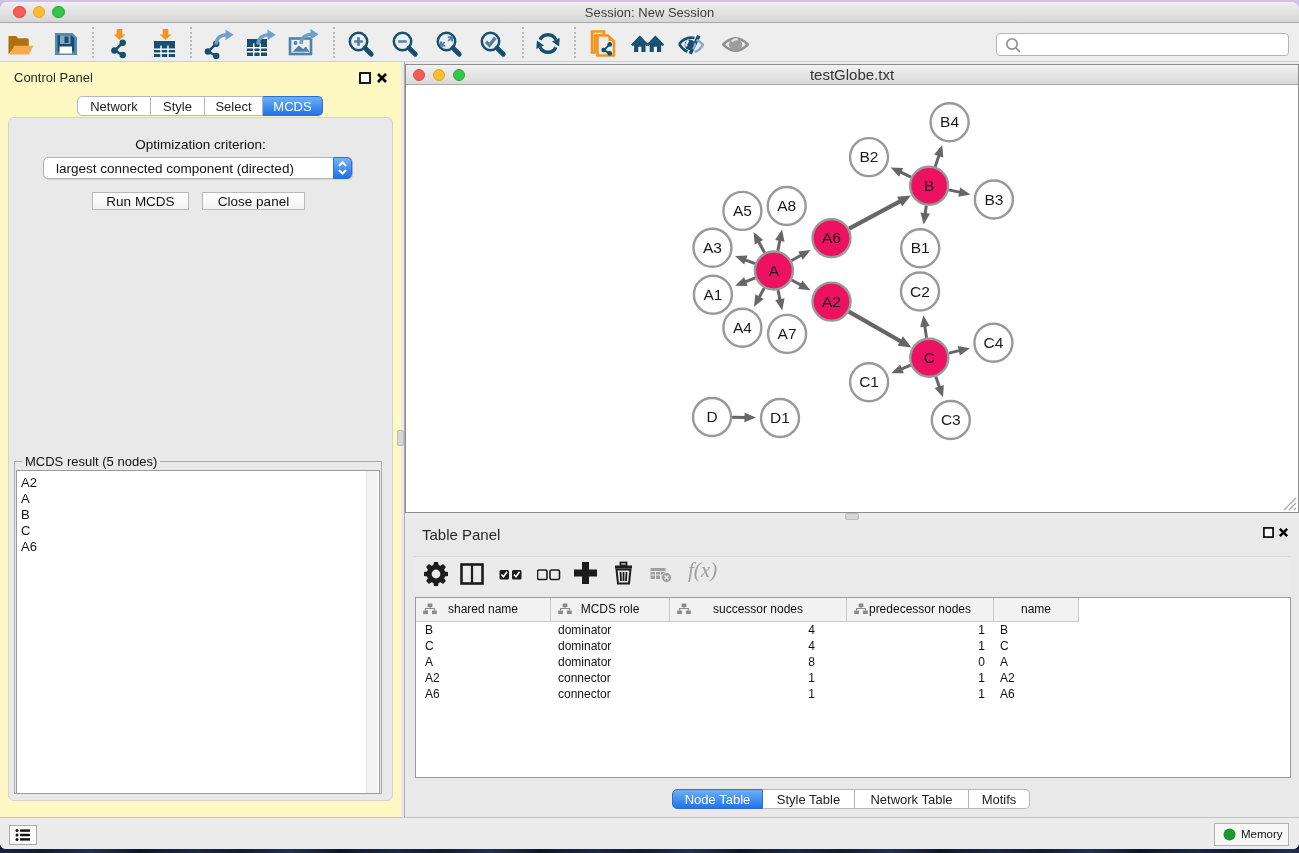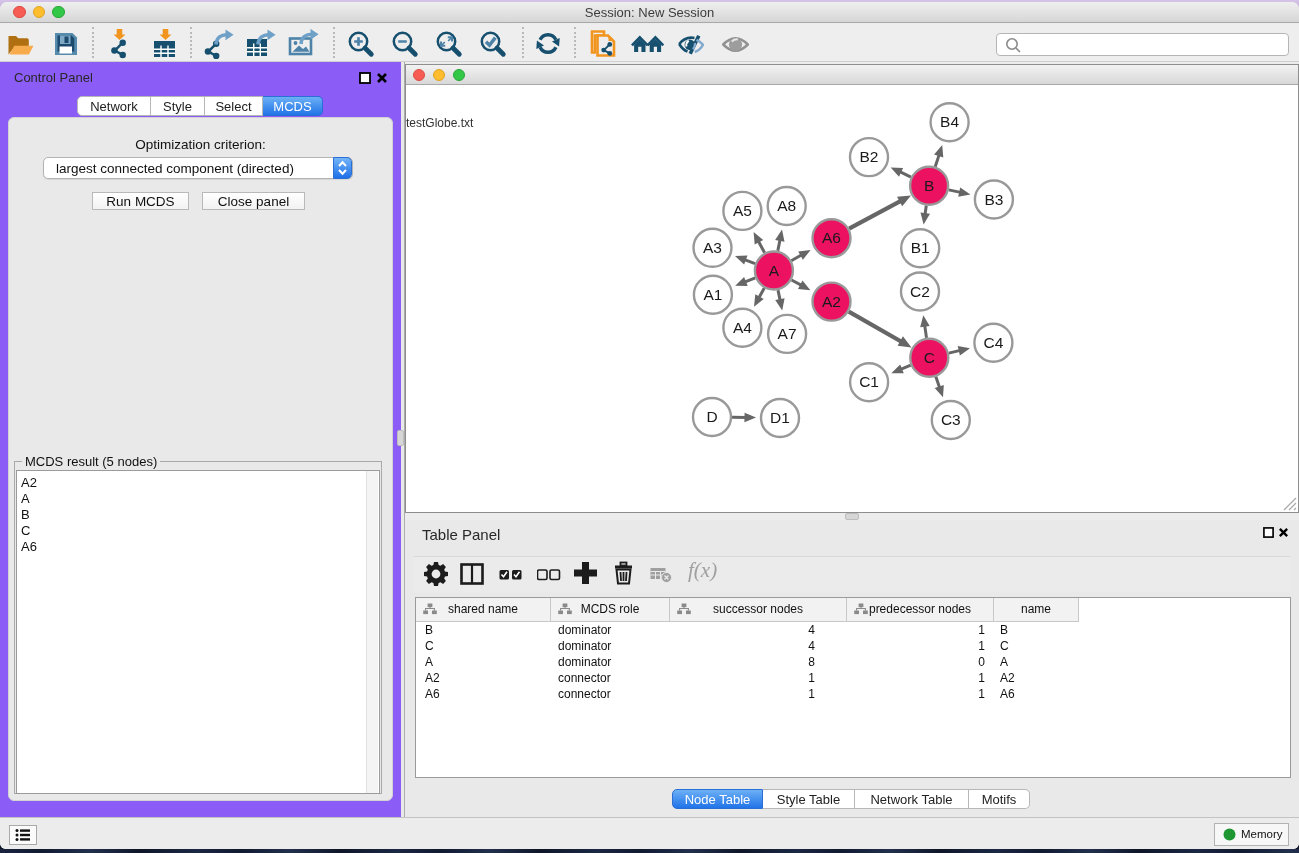--- a/index.html
+++ b/index.html
@@ -9,21 +9,21 @@
 #wall-top { left:0; top:0; width:1299px; height:14px; background:linear-gradient(#d6c4e8,#c1a4d7); }
 #app { left:0; top:2px; width:1299px; height:847px; background:#ececec; border-radius:7px 7px 6px 6px; overflow:hidden;padding-left:16px; }
 #titlebar { left:0; top:0; width:1299px; height:21px; background:linear-gradient(#efefef,#d6d6d6); border-bottom:1px solid #a9a9a9; border-radius:7px 7px 0 0; }
 .tl { position:absolute; top:3.8px; width:12.5px; height:12.5px; border-radius:50%; }
 #title-text { left:0; top:0; width:100%; text-align:center; line-height:21px; font-size:13px; color:#3c3c3c; }
 #toolbar { left:0; top:22px; width:1299px; height:38px; background:#eeeeee; border-bottom:1px solid #cfcfcf; }
 .sep { position:absolute; top:3px; height:31px; width:0; border-left:2px dotted #b9b9b9; }
 .ticon { position:absolute; top:3px; }
 #searchbox { left:996px; top:9px; width:293px; height:23px; background:#fff; border:1px solid #b5b5b5; border-radius:4px; }
 
-#cp { left:0; top:60px; width:401px; height:757px; background:#8b5cf6; }
+#cp { left:0; top:60px; width:401px; height:757px; background:#fef9c3; }
 #cp-title { left:14px; top:8px; font-size:13px; color:#282828; }
 .wicon { position:absolute; }
 
 .tabbar { display:flex; position:absolute; }
 .tab { height:20px; line-height:19px; font-size:13px; color:#222; background:#fff; border:1px solid #b7b7b7; border-left:none; text-align:center; }
 .tab.first { border-left:1px solid #b7b7b7; border-radius:5px 0 0 5px; }
 .tab.last { border-radius:0 5px 5px 0; }
 .tab.sel { background:linear-gradient(#6cb0f6,#2173e8); color:#fff; border-color:#2a6fd4; }
 #cp-inner { left:8px; top:55px; width:385px; height:684px; border:1px solid #d2d2d2; border-radius:6px; background:#e9e9e9; }
 #opt-label { left:0; top:75px; width:401px; text-align:center; font-size:13.5px; color:#111; }
@@ -36,21 +36,21 @@
 #grp-label { position:absolute; left:7px; top:-8px; background:#e9e9e9; padding:0 3px; font-size:13px; color:#111; }
 #grp-list { position:absolute; left:1px; top:8px; width:364px; height:324px; background:#fff; border:1px solid #9b9b9b; }
 #grp-list .sb { position:absolute; right:1px; top:0; width:12px; height:100%; background:#f4f4f4; border-left:1px solid #e0e0e0; }
 #grp-list .li { position:absolute; left:4px; font-size:13px; color:#111; }
 
 #vdiv { left:401px; top:60px; width:4px; height:757px; background:#e9e9e9; border-right:1px solid #ababab; }
 #vknob { left:397px; top:428px; width:7px; height:16px; background:#d6d6d6; border:1px solid #bdbdbd; border-radius:2px; }
 
 #nw { left:405px; top:62px; width:894px; height:449px; background:#fff; border:1px solid #8e8e8e; }
 #nw-tb { position:absolute; left:0; top:0; width:100%; height:20px; background:linear-gradient(#f2f2f2,#d8d8d8); border-bottom:1px solid #a8a8a8; }
-#nw-title { position:absolute; left:0; top:0; width:100%; line-height:20px; font-size:12px; color:#333;margin-top:48px; }
+#nw-title { position:absolute; left:0; top:0; width:100%; text-align:center; line-height:20px; font-size:15px; color:#333; }
 .tl2 { position:absolute; top:4px; width:12px; height:12px; border-radius:50%; }
 #hknob { left:845px; top:511px; width:14px; height:7px; background:#d6d6d6; border:1px solid #bdbdbd; border-radius:2px; }
 
 #tp { left:405px; top:518px; width:894px; height:299px; background:#e9e9e9; }
 #tp-title { left:17px; top:6px; font-size:15px; color:#282828; }
 #tp-toolbar { left:9px; top:36px; width:876px; height:36px; background:#ebebeb; border-top:1px solid #d8d8d8; }
 #tbl { left:10px; top:77px; width:876px; height:181px; background:#fff; border:1px solid #9a9a9a; }
 .th { position:absolute; top:0; height:23px; background:#f2f2f2; border-right:1px solid #c8c8c8; font-size:12px; color:#111; }
 .th .lbl { position:absolute; width:100%; text-align:center; top:4px; }
 .cell { position:absolute; font-size:12px; color:#111; }

